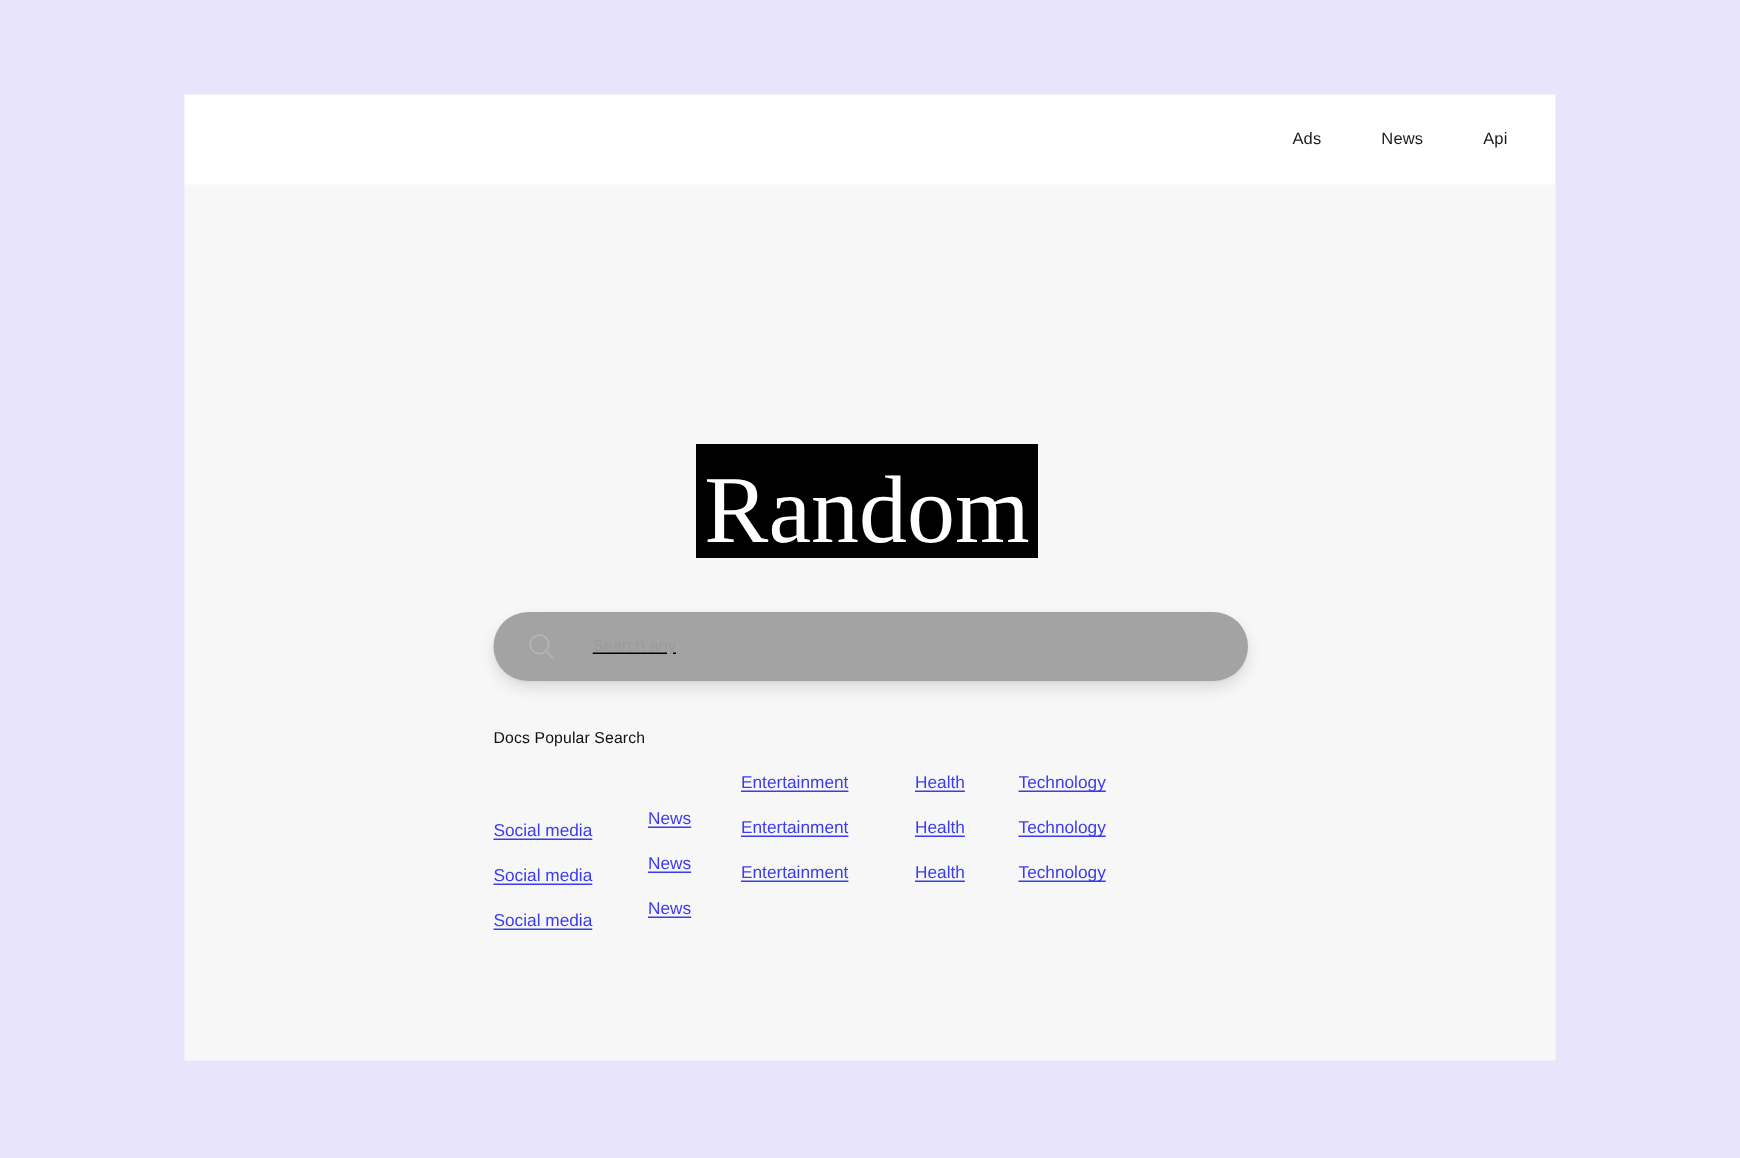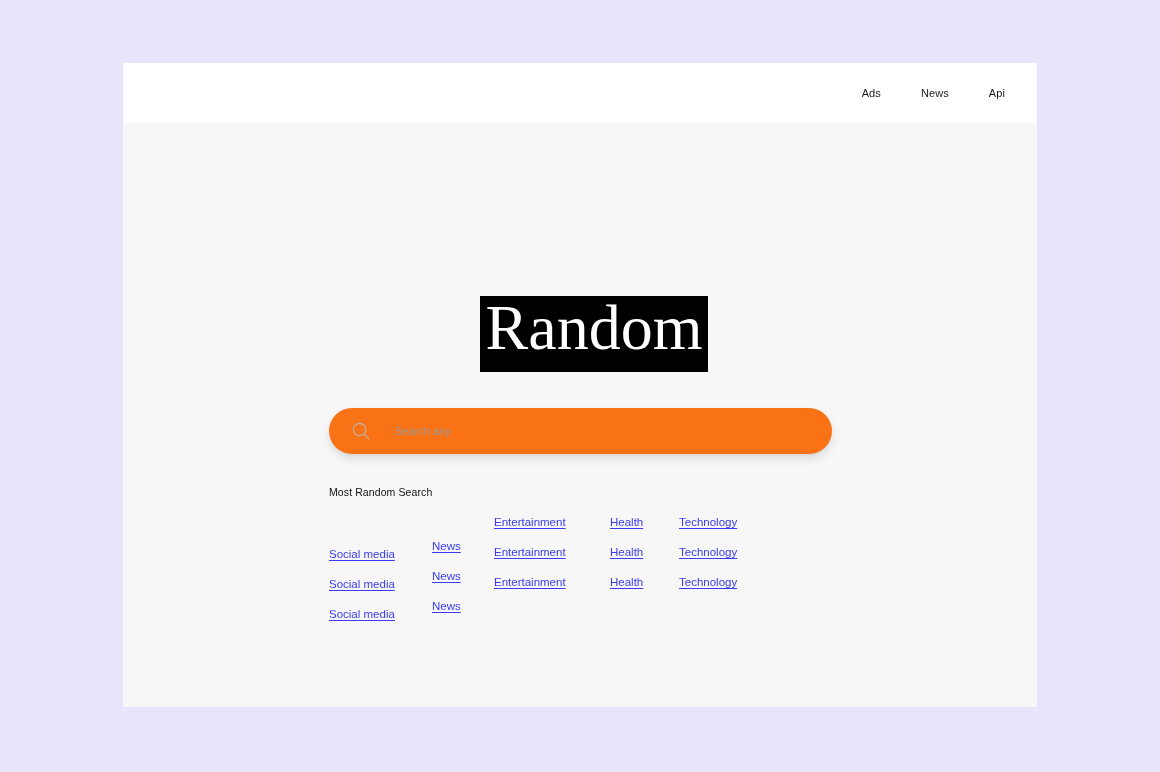--- a/index.html
+++ b/index.html
@@ -64,53 +64,54 @@
   .hero {
     position: absolute;
     left: 0;
     top: 60px;
     width: 914px;
     height: 584px;
   }
 
   .logo-block {
     position: absolute;
-    left: 357px;
+    left: 341px;
     top: 173px;
     width: 228px;
     height: 76px;
     background: #000000;
     display: flex;
-    align-items: flex-start;
+    align-items: flex-end;
     justify-content: center;
   }
   .logo-text {
     font-family: "Liberation Serif", "DejaVu Serif", serif;
     font-size: 64px;
     line-height: 64px;
     color: #ffffff;
     letter-spacing: 0px;
     white-space: nowrap;
     user-select: none;
   }
 
   
   .search-wrap {
     position: absolute;
     left: 206px;
     top: 285px;
     width: 503px;
     height: 46px;
-    background: #f97316;
+    background: #a3a3a3;
     border-radius: 26px;
     box-shadow: 0 5px 10px rgba(0,0,0,0.11), 0 1px 2px rgba(0,0,0,0.05);
     display: flex;
     align-items: center;
     padding: 0 20px;
     box-sizing: border-box;
+    text-decoration: underline;
   }
   .search-icon {
     width: 20px;
     height: 20px;
     flex: 0 0 20px;
     margin-left: 2px;
     display: block;
   }
   .search-input {
     flex: 1 1 auto;
@@ -188,21 +189,21 @@
 
       <div class="search-wrap">
         <svg class="search-icon" viewBox="0 0 20 20" fill="none">
           <circle cx="8.6" cy="8.6" r="6.2" stroke="#b5b5b5" stroke-width="1.1"></circle>
           <line x1="13.2" y1="13.2" x2="17.6" y2="17.8" stroke="#b5b5b5" stroke-width="1.1" stroke-linecap="round"></line>
         </svg>
         <input class="search-input" type="text" placeholder="Search any" style="">
       </div>
 
       <div class="popular">
-        <p class="popular-title">Most Random Search</p>
+        <p class="popular-title">Docs Popular Search</p>
 
         <div class="link-row">
           <a class="link col0">Social media</a>
           <a class="link col1">News</a>
           <a class="link col2">Entertainment</a>
           <a class="link col3">Health</a>
           <a class="link col4">Technology</a>
         </div>
 
         <div class="link-row">

